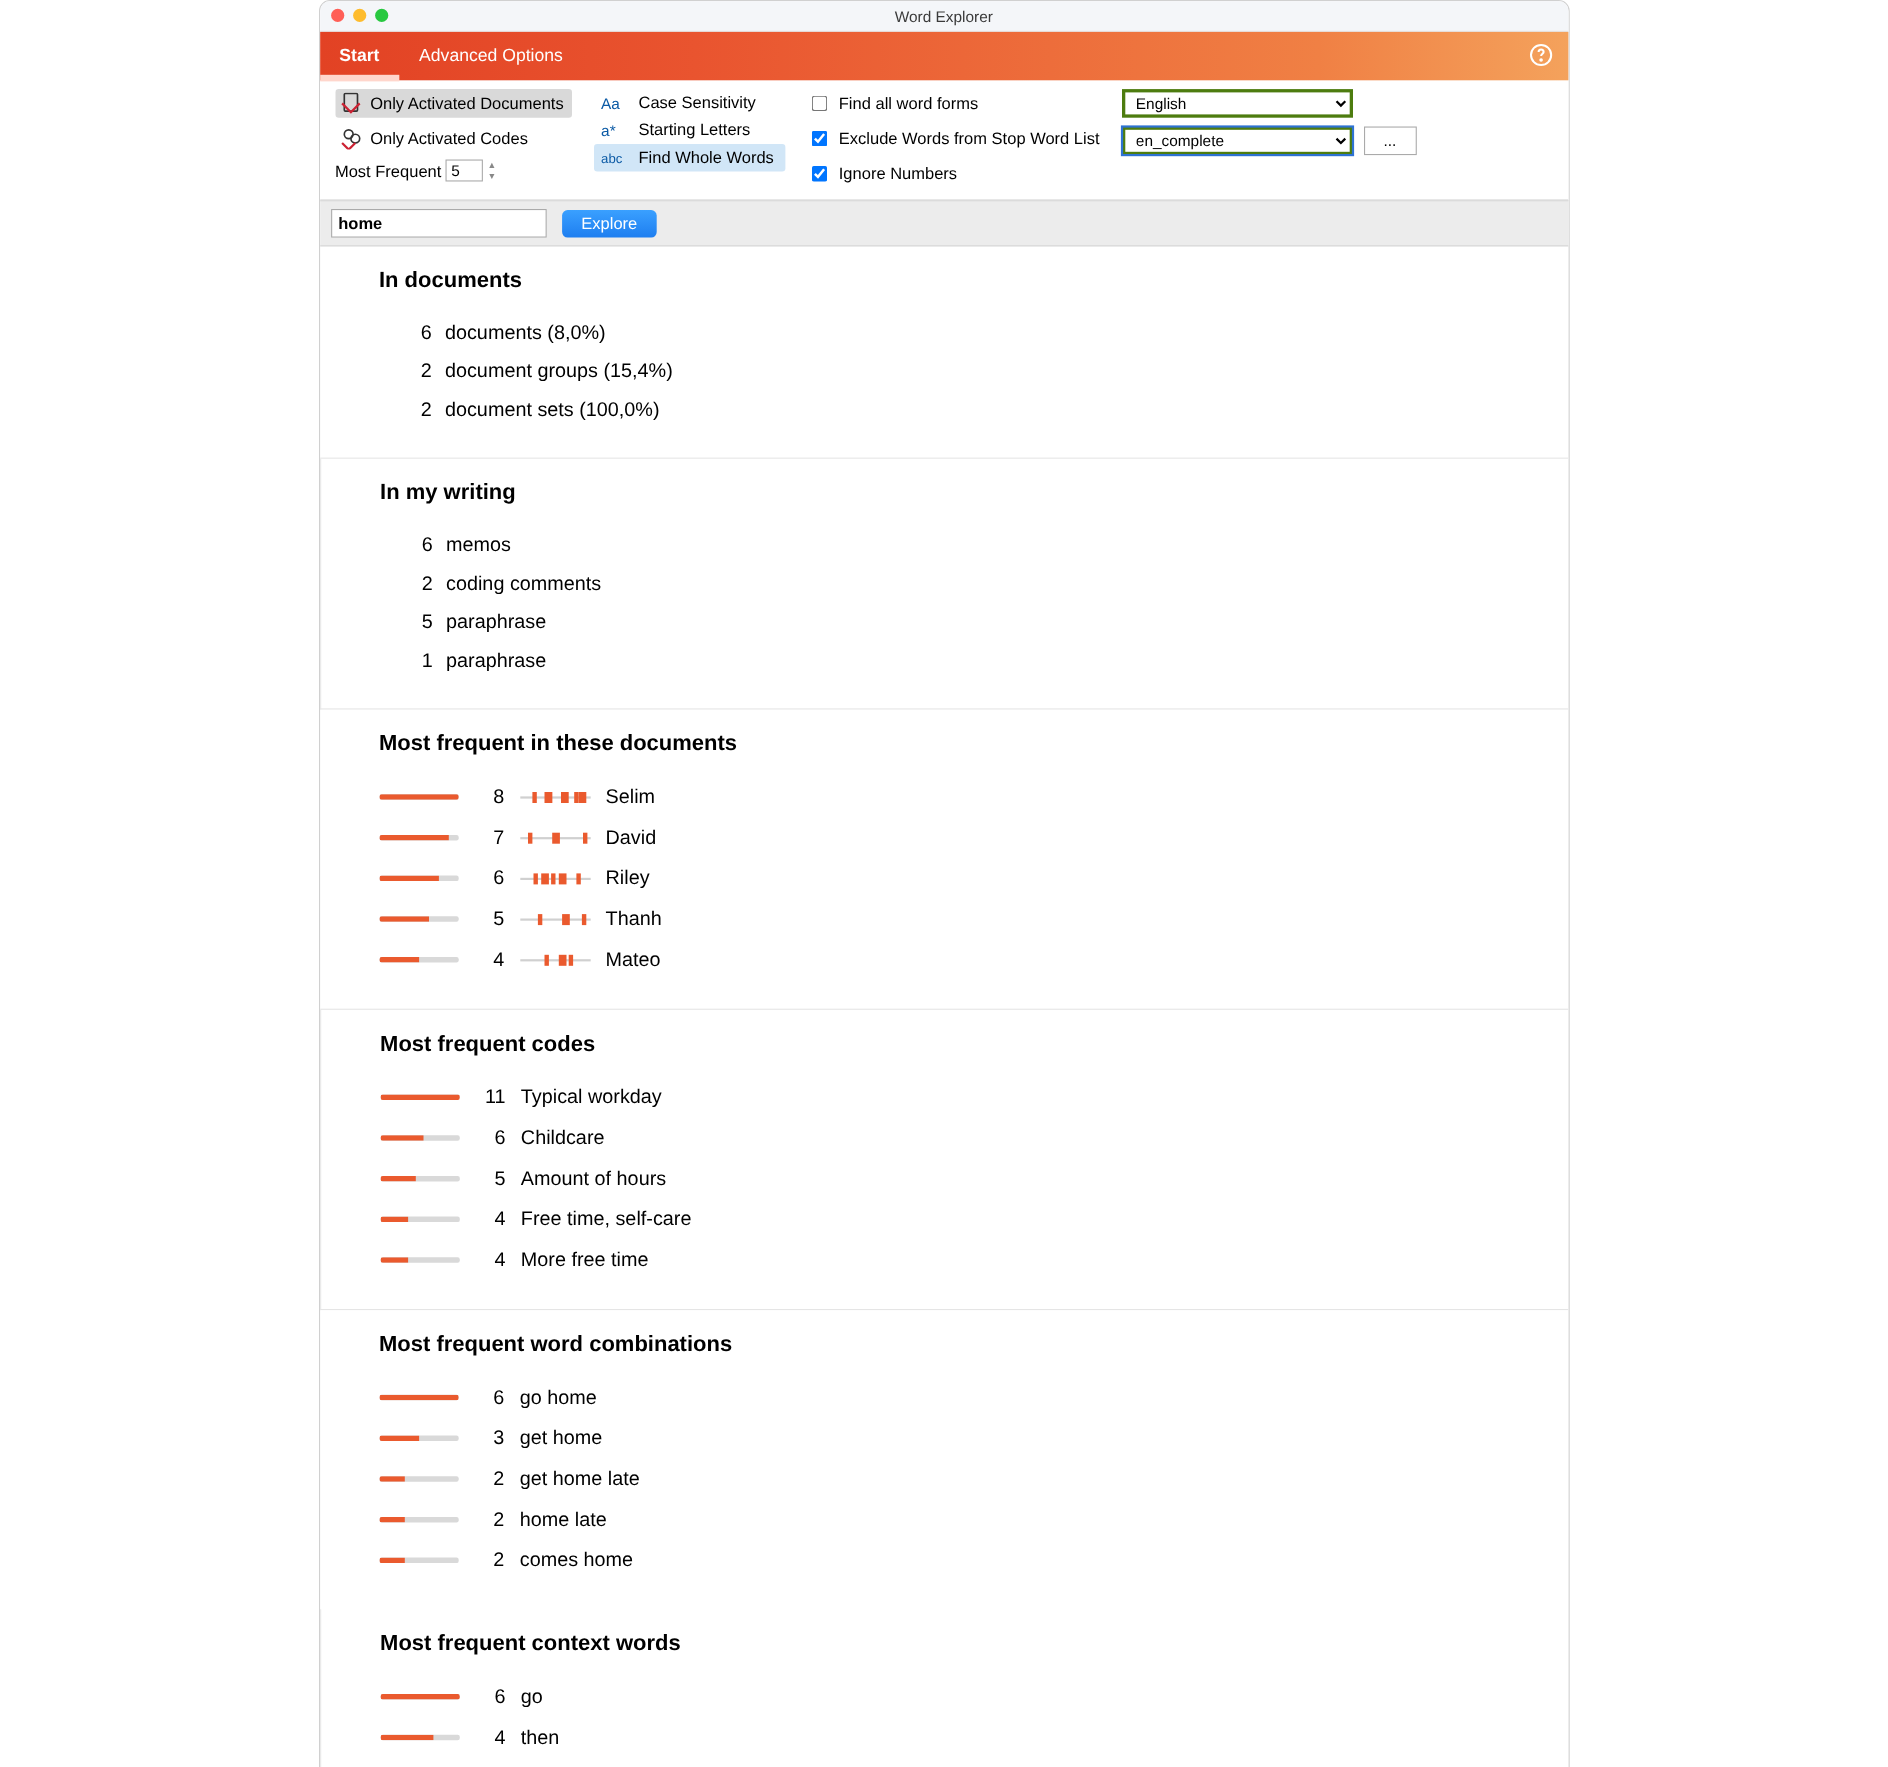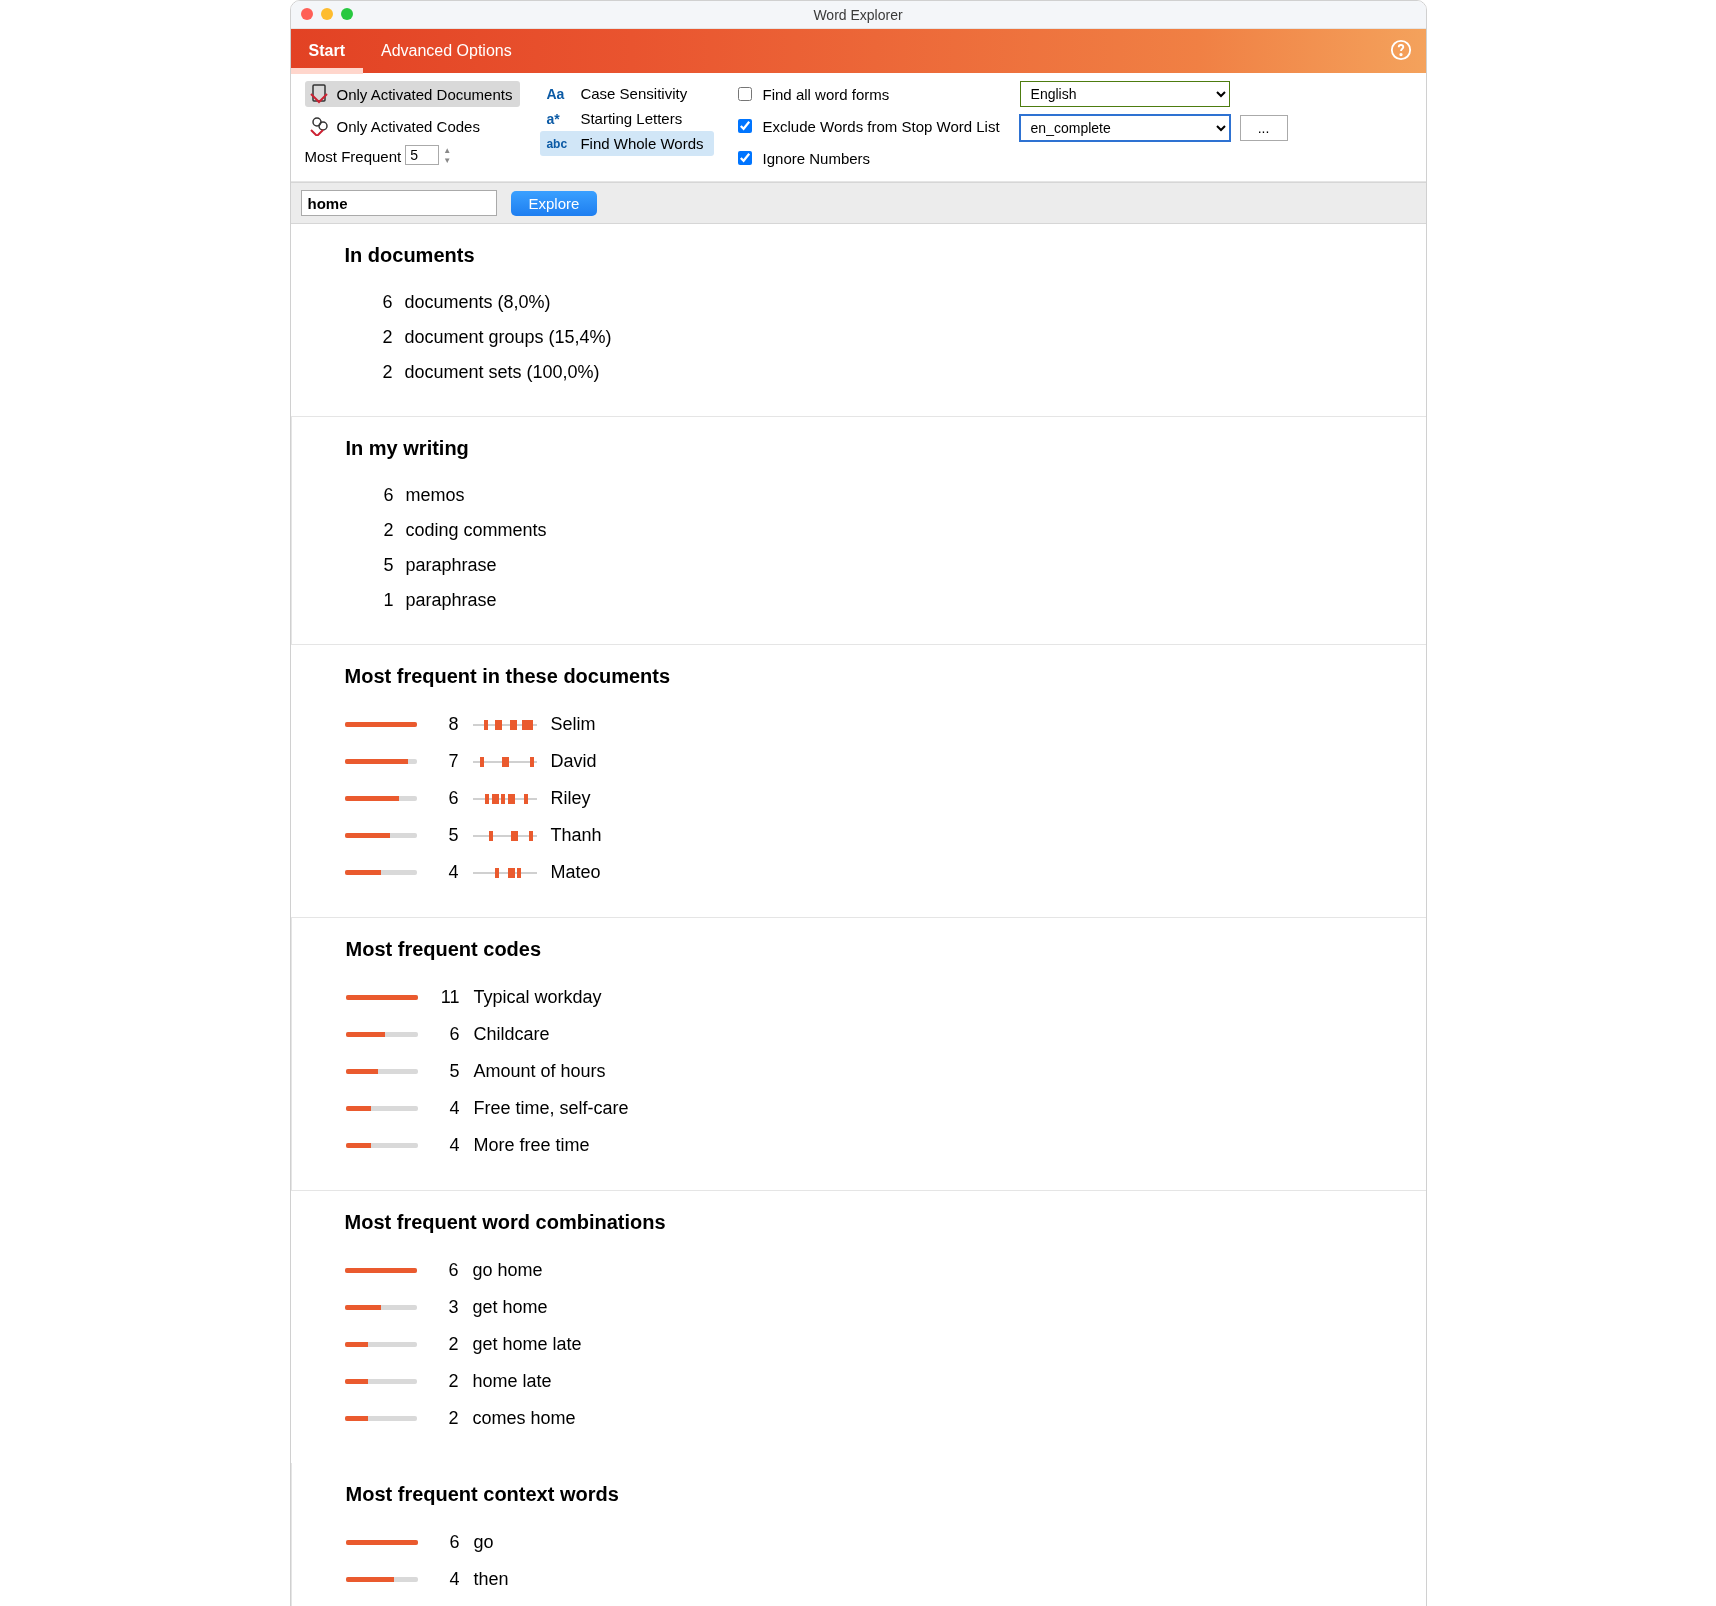--- a/index.html
+++ b/index.html
@@ -22,26 +22,26 @@
   .col { display:flex; flex-direction:column; gap:6px; }
   .btn-toggle { display:flex; align-items:center; gap:6px; padding:3px 8px 3px 4px; border-radius:3px; font-size:15px; cursor:pointer; }
   .btn-toggle.active { background:#d9d9d9; }
   .btn-toggle svg { flex:0 0 auto; }
   .mf-row { display:flex; align-items:flex-end; gap:4px; font-size:15px; }
   .mf-row input { width:34px; height:20px; border:1px solid #aaa; text-align:left; padding:0 4px; font-size:14px; }
   .stepper { display:flex; flex-direction:column; font-size:8px; color:#888; line-height:8px; gap:2px; cursor:pointer; }
   .mode-list { display:flex; flex-direction:column; }
   .mode-item { display:flex; align-items:center; gap:8px; padding:4px 10px 4px 6px; border-radius:3px; font-size:15px; cursor:pointer; }
   .mode-item.selected { background:#d1e6f7; }
-  .mode-icon { width:26px; font-size:14px; color:#0b5aa5; font-weight:700; }
+  .mode-icon { width:26px; font-size:14px; color:#0b5aa5; font-weight:400; }
   .check-row { display:flex; align-items:center; gap:8px; font-size:15px; padding:3px 0; }
   .check-row input[type=checkbox] { width:14px; height:14px; }
   .lang-col { display:flex; flex-direction:column; gap:8px; }
   .lang-row { display:flex; gap:10px; align-items:center; }
-  select.sel { width:210px; height:26px; border:1px solid #4d7c0f; background:#fff; font-size:14px; padding:0 6px; }
+  select.sel { width:210px; height:26px; border:3px solid #4d7c0f; background:#fff; font-size:14px; padding:0 6px; }
   select.sel.focus { outline:2px solid #2e72d2; outline-offset:-1px; }
   .dots-btn { width:48px; height:26px; border:1px solid #aaa; background:#fff; font-size:14px; cursor:pointer; }
   
   .searchbar { background:#ececec; border-top:1px solid #d6d6d6; border-bottom:1px solid #d6d6d6; padding:7px 10px; display:flex; gap:14px; align-items:center; }
   .search-input { width:196px; height:26px; border:1px solid #aaa; background:#fff; padding:0 6px; font-size:15px; font-weight:600; }
   .explore-btn { background:linear-gradient(#3aa0ff,#1e7ef0); color:#fff; border:none; border-radius:5px; padding:4px 18px; font-size:15px; cursor:pointer;text-align:center; }
   
   .results { display:grid; grid-template-columns: 1fr; }
   .panel { padding:20px 30px 26px 54px; border-bottom:1px solid #e5e5e5; }
   .panel.right { border-left:1px solid #e5e5e5; }

